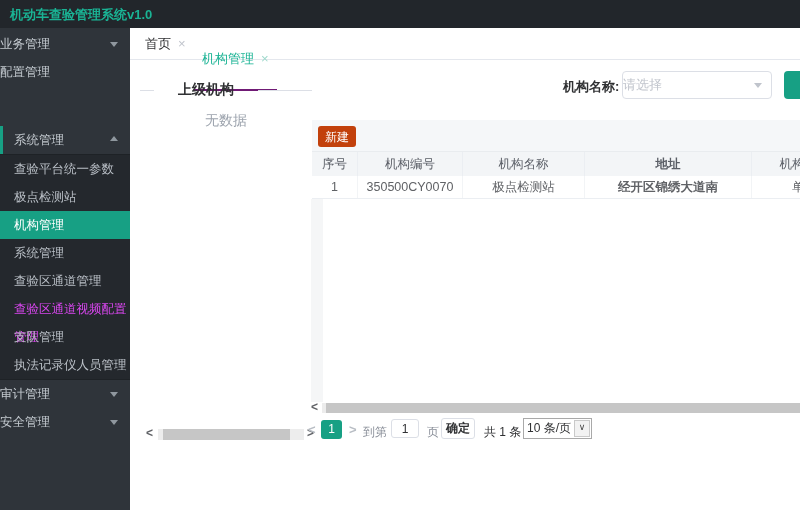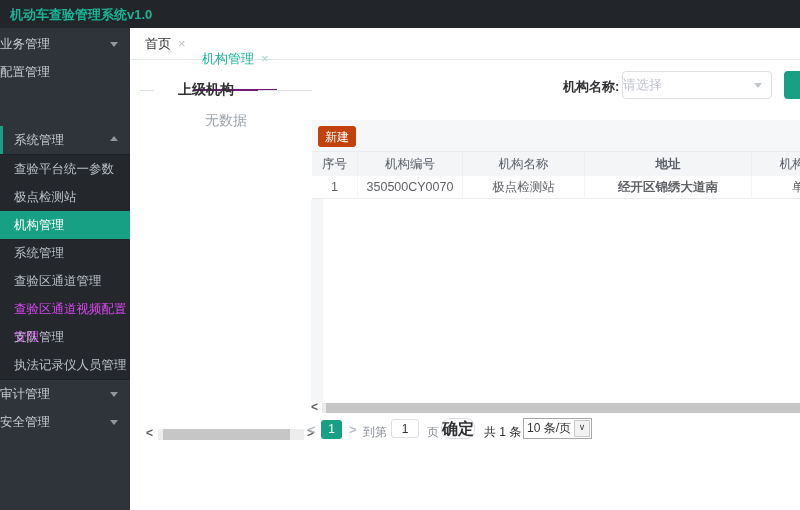--- a/index.html
+++ b/index.html
@@ -68,21 +68,21 @@
   .tbar-thumb{position:absolute;left:163px;top:429px;width:127px;height:11px;background:#c6c6c6;cursor:pointer;}
   .tbar-right{position:absolute;left:307px;top:426px;font-size:12px;font-weight:bold;color:#606266;cursor:pointer;}
 
   
   .pg-prev{position:absolute;left:308px;top:422px;color:#b8bdc4;font-size:13px;font-weight:bold;cursor:pointer;}
   .pg-page{position:absolute;left:321px;top:420px;width:21px;height:19px;background:#17a084;color:#fff;border-radius:3px;text-align:center;line-height:19px;font-size:12px;cursor:pointer;}
   .pg-next{position:absolute;left:349px;top:422px;color:#b8bdc4;font-size:13px;font-weight:bold;cursor:pointer;}
   .pg-goto{position:absolute;left:363px;top:424px;color:#8a8f99;font-size:12px;white-space:nowrap;}
   .pg-input{position:absolute;left:391px;top:419px;width:26px;height:17px;border:1px solid #dcdfe6;border-radius:3px;text-align:center;font-size:12px;color:#303133;padding:0;}
   .pg-unit{position:absolute;left:427px;top:424px;color:#8a8f99;font-size:12px;}
-  .pg-confirm{position:absolute;left:441px;top:418px;width:34px;height:21px;border:1px solid #dcdfe6;border-radius:9px;background:#fff;font-weight:bold;font-size:16px;color:#303133;text-align:center;line-height:19px;cursor:pointer;padding:0;}
+  .pg-confirm{position:absolute;left:441px;top:418px;width:34px;height:21px;border:1px solid #dcdfe6;border-radius:3px;background:#fff;font-weight:bold;font-size:12px;color:#303133;text-align:center;line-height:19px;cursor:pointer;padding:0;}
   .pg-total{position:absolute;left:484px;top:424px;font-size:12px;color:#303133;white-space:nowrap;}
   .pg-size{position:absolute;left:523px;top:418px;height:19px;border:1px solid #a9a9a9;background:#fff;display:flex;align-items:center;font-size:12px;color:#303133;cursor:pointer;}
   .pg-size .sz-label{padding:0 3px;white-space:nowrap;}
   .pg-size .sz-arrow{width:14px;height:15px;margin-right:1px;border:1px solid #c9c9c9;background:#f2f2f2;text-align:center;line-height:13px;font-size:9px;color:#444;}
 </style>
 </head>
 <body>
 
 <div id="app">
 

